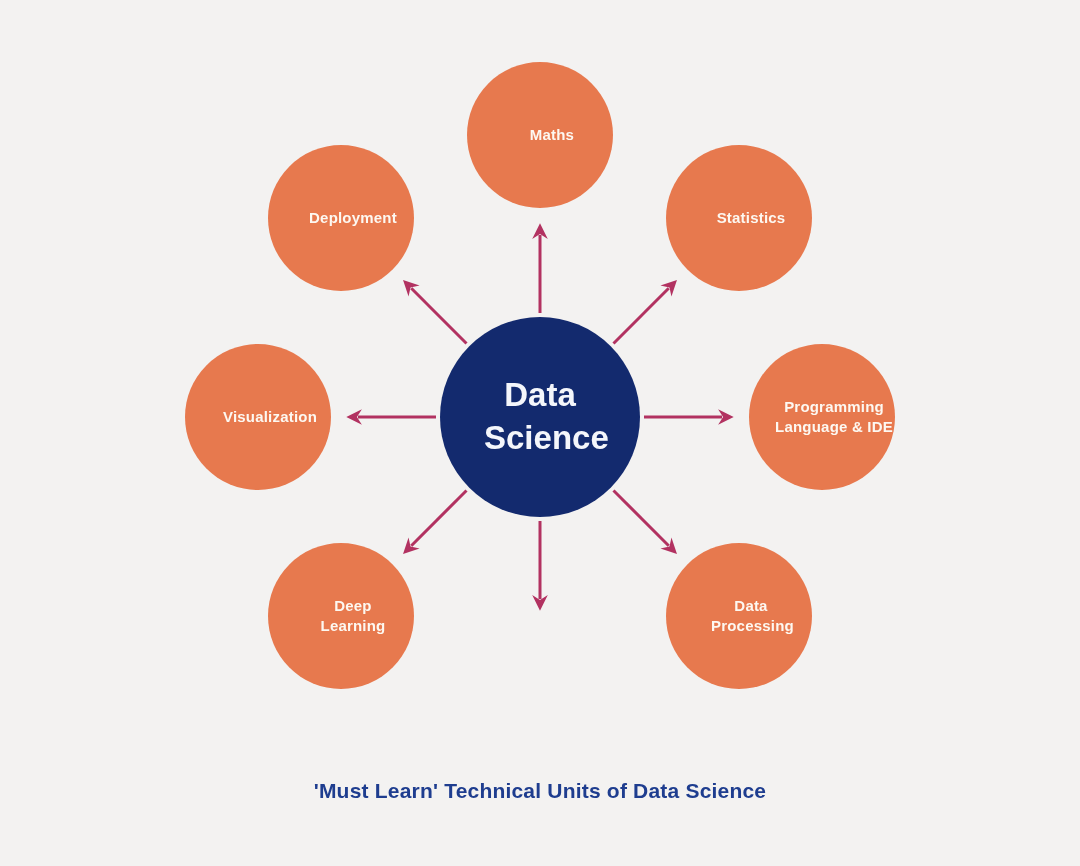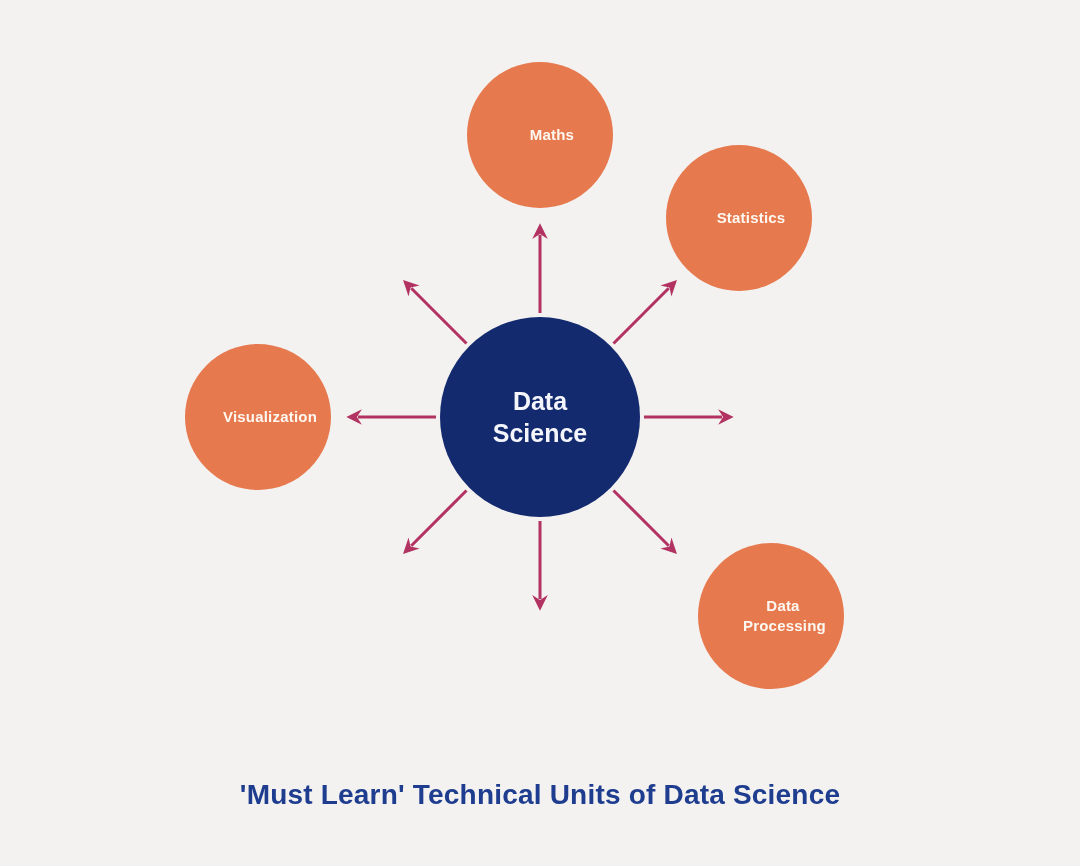--- a/index.html
+++ b/index.html
@@ -51,44 +51,44 @@
 
   .center-node {
     width: 200px;
     height: 200px;
     left: 440px;
     top: 317px;
     background: var(--center-color, #132a6e);
   }
   .center-node .label {
     color: var(--center-text, #f4f6fb);
-    font-size: 25px;
+    font-size: 33px;
     font-weight: 700;
     line-height: 1.3;
     max-width: 112px;
   }
 
   
   .node--maths           { left: 467px; top:  62px; }
   .node--statistics      { left: 666px; top: 145px; text-align: center; }
   .node--programming     { left: 749px; top: 344px; }
-  .node--data-processing { left: 698px; top: 543px; }
+  .node--data-processing { left: 666px; top: 543px; }
   .node--machine-learning{ left: 467px; top: 626px; }
   .node--deep-learning   { left: 268px; top: 543px; }
   .node--visualization   { left: 185px; top: 344px; align-items: center; }
   .node--deployment      { left: 268px; top: 145px; }
 
   .caption {
     position: absolute;
     left: 0;
     top: 779px;
     width: 100%;
     text-align: center;
     color: var(--caption-color, #1e3d8f);
-    font-size: 28px;
+    font-size: 21px;
     font-weight: 700;
     letter-spacing: 0.2px;
   }
   .arrow-line {
     stroke: var(--arrow-color, #b23261);
     stroke-width: 3;
   }
 </style>
 </head>
 <body>
@@ -116,27 +116,36 @@
   </div>
 
   <div class="node topic-node node--maths">
     <span class="label">Maths</span>
   </div>
 
   <div class="node topic-node node--statistics">
     <span class="label">Statistics</span>
   </div>
 
+  <div class="node topic-node node--programming">
+    <span class="label">Programming Language &amp; IDE</span>
+  </div>
 
   <div class="node topic-node node--data-processing">
     <span class="label">Data Processing</span>
   </div>
 
 
+  <div class="node topic-node node--deep-learning">
+    <span class="label">Deep Learning</span>
+  </div>
 
   <div class="node topic-node node--visualization">
     <span class="label">Visualization</span>
   </div>
 
+  <div class="node topic-node node--deployment">
+    <span class="label">Deployment</span>
+  </div>
 
   <div class="caption">'Must Learn' Technical Units of Data Science</div>
 
 </div>
 
 </body></html>

